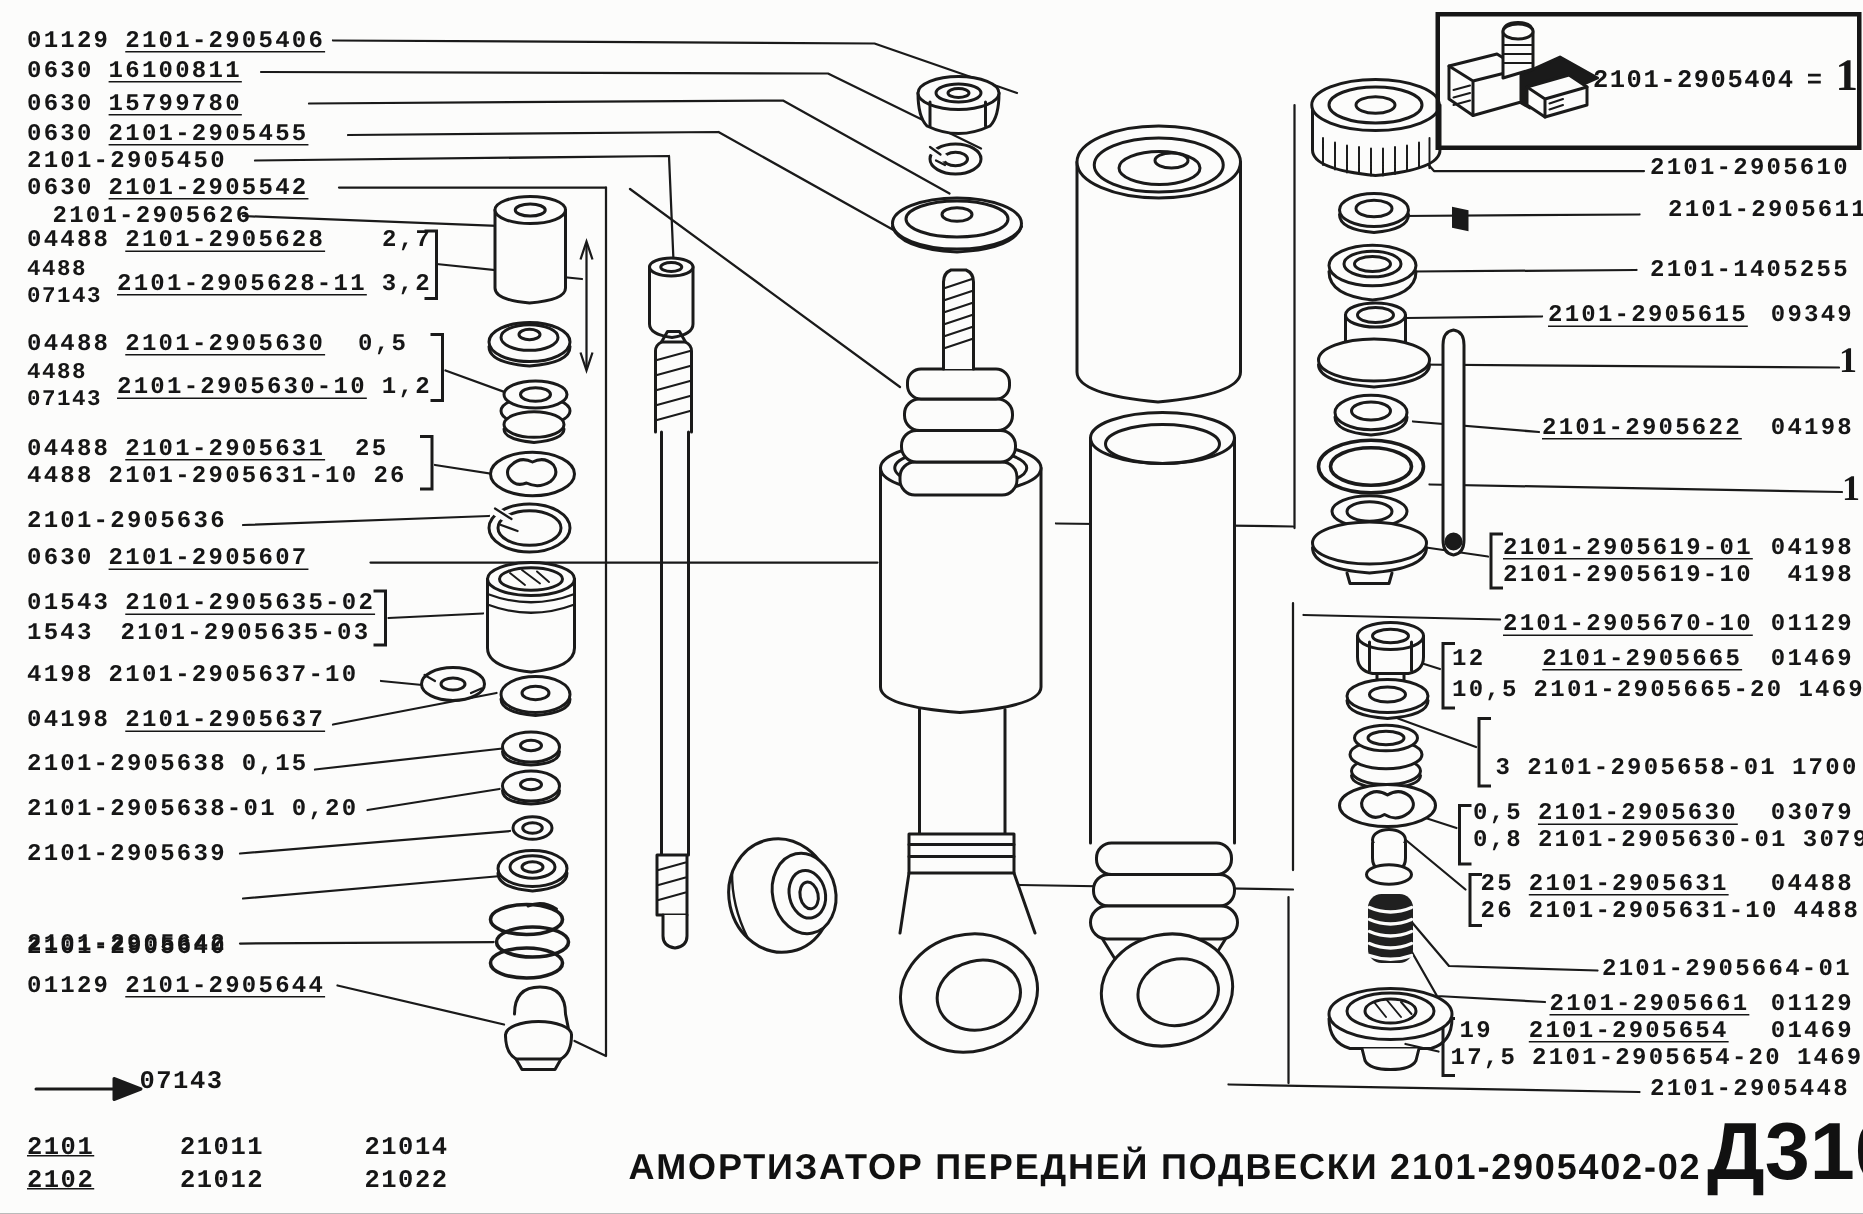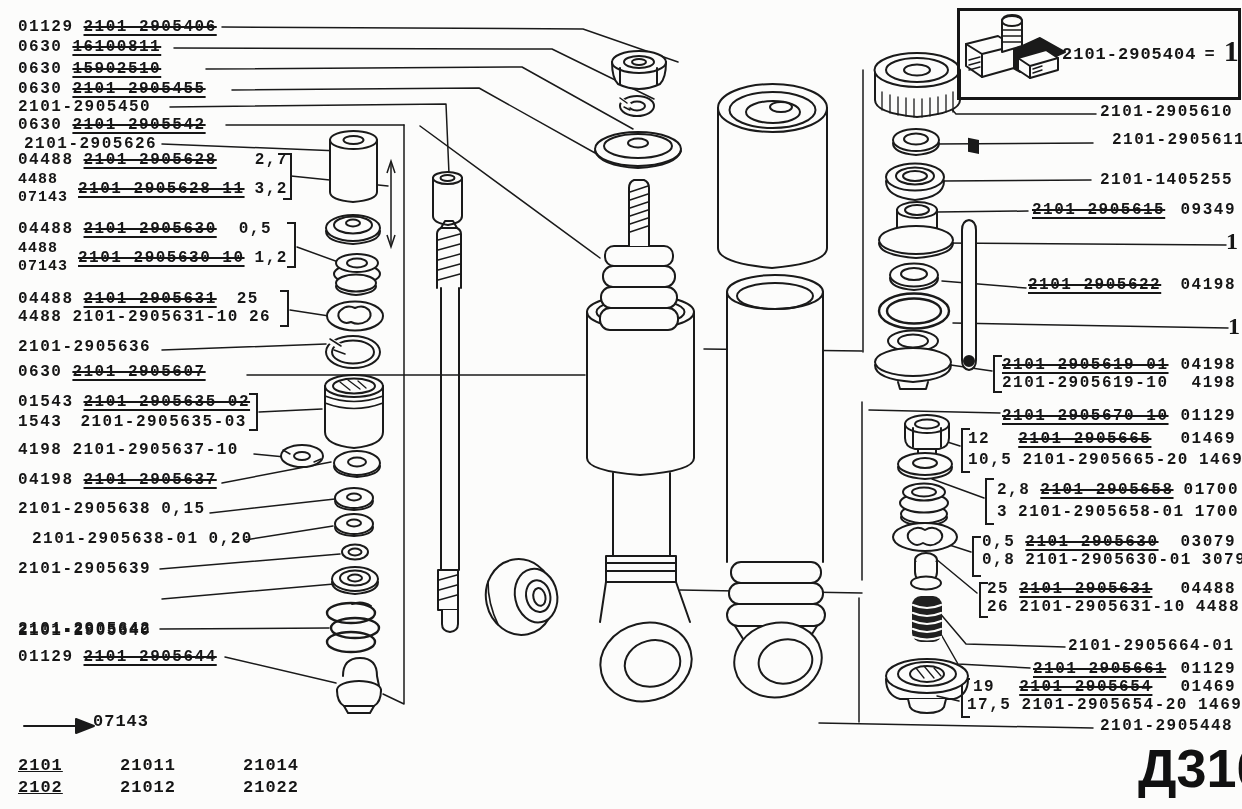--- a/index.html
+++ b/index.html
@@ -1,21 +1,21 @@
 <!DOCTYPE html>
 <html><head>
 <meta charset="utf-8">
 <style>
   html,body{margin:0;padding:0;background:#888;}
   .page{position:relative;width:1242px;height:809px;background:#fcfcfb;overflow:hidden;
         font-family:"Liberation Mono",monospace;color:#161616;}
   svg.art{position:absolute;left:0;top:0;}
   .lb,.rb{position:absolute;display:flex;align-items:center;gap:10px;white-space:nowrap;
         font:700 16px/19px "Liberation Mono",monospace;letter-spacing:1.5px;color:#161616;}
-  .s{text-decoration-line:underline line-through;text-decoration-thickness:1.6px;text-underline-offset:3px;}
+  .s{text-decoration-line:underline line-through;text-decoration-thickness:1.6px;text-underline-offset:3px;text-decoration:underline;}
   .pfx2{display:flex;flex-direction:column;font:700 15px/18px "Liberation Mono",monospace;letter-spacing:1px;}
   .rb .qty{margin-left:auto;}
   .ref1{position:absolute;font:700 24px "Liberation Serif",serif;color:#161616;}
   .kitbox{position:absolute;left:957px;top:8px;width:278px;height:86px;border:3px solid #161616;}
   .kittext{position:absolute;left:1062px;top:40px;display:flex;align-items:center;gap:8px;
         font:700 17px "Liberation Mono",monospace;letter-spacing:1px;}
   .kittext .one{font:700 30px "Liberation Serif",serif;margin-top:-6px;}
   .caption{position:absolute;left:419px;top:765px;font:700 24px "Liberation Sans",sans-serif;
         letter-spacing:1.2px;color:#111;}
   .pagecode{position:absolute;left:1138px;top:740px;font:700 54px/56px "Liberation Sans",sans-serif;color:#111;}
@@ -390,34 +390,34 @@
 <div class="lb" style="left:18px;top:18px">
       <span>01129</span>
       <span class="s">2101-2905406</span>
     </div>
 <div class="lb" style="left:18px;top:38px">
       <span>0630</span>
       <span class="s">16100811</span>
     </div>
 <div class="lb" style="left:18px;top:60px">
       <span>0630</span>
-      <span class="s">15902510</span>
+      <span class="s">15799780</span>
     </div>
 <div class="lb" style="left:18px;top:80px">
       <span>0630</span>
       <span class="s">2101-2905455</span>
     </div>
 <div class="lb" style="left:18px;top:98px">
       <span>2101-2905450</span>
     </div>
 <div class="lb" style="left:18px;top:116px">
       <span>0630</span>
       <span class="s">2101-2905542</span>
     </div>
-<div class="lb" style="left:24px;top:135px">
+<div class="lb" style="left:35px;top:135px">
       <span>2101-2905626</span>
     </div>
 <div class="lb" style="left:18px;top:151px">
       <span>04488</span>
       <span class="s">2101-2905628</span>
       <span style="margin-left:28px">2,7</span>
     </div>
 <div class="lb" style="left:18px;top:171px">
   <span class="pfx2">
         <span>4488</span>
@@ -469,21 +469,21 @@
       <span>2101-2905637-10</span>
     </div>
 <div class="lb" style="left:18px;top:471px">
       <span>04198</span>
       <span class="s">2101-2905637</span>
     </div>
 <div class="lb" style="left:18px;top:500px">
       <span>2101-2905638</span>
       <span>0,15</span>
     </div>
-<div class="lb" style="left:32px;top:530px">
+<div class="lb" style="left:18px;top:530px">
       <span>2101-2905638-01</span>
       <span>0,20</span>
     </div>
 <div class="lb" style="left:18px;top:560px">
       <span>2101-2905639</span>
     </div>
 <div class="lb" style="left:18px;top:622px">
       <span>2101-2905640</span>
     </div>
 <div class="lb" style="left:18px;top:620px">
@@ -520,32 +520,27 @@
 <div class="rb" style="left:1002px;top:374px;width:234px">
       <span>2101-2905619-10</span>
       <span class="qty">4198</span>
     </div>
 <div class="rb" style="left:1002px;top:407px;width:234px">
       <span class="s">2101-2905670-10</span>
       <span class="qty">01129</span>
     </div>
 <div class="rb" style="left:968px;top:430px;width:268px">
       <span>12</span>
-      <span style="margin-left:18px" class="s">2101-2905665</span>
+      <span style="margin-left:28px" class="s">2101-2905665</span>
       <span class="qty">01469</span>
     </div>
 <div class="rb" style="left:968px;top:451px;width:268px">
       <span>10,5</span>
       <span>2101-2905665-20</span>
       <span class="qty">1469</span>
-    </div>
-<div class="rb" style="left:997px;top:481px;width:239px">
-      <span>2,8</span>
-      <span class="s">2101-2905658</span>
-      <span class="qty">01700</span>
     </div>
 <div class="rb" style="left:997px;top:503px;width:239px">
       <span>3</span>
       <span>2101-2905658-01</span>
       <span class="qty">1700</span>
     </div>
 <div class="rb" style="left:982px;top:533px;width:254px">
       <span>0,5</span>
       <span class="s">2101-2905630</span>
       <span class="qty">03079</span>
@@ -592,15 +587,16 @@
         <span class="mc1">2101</span>
         <span class="mc2">21011</span>
         <span>21014</span>
       </div>
   <div class="mrow">
         <span class="mc1">2102</span>
         <span class="mc2">21012</span>
         <span>21022</span>
       </div>
 </div>
+<div class="caption">АМОРТИЗАТОР ПЕРЕДНЕЙ ПОДВЕСКИ 2101-2905402-02</div>
 <div class="pagecode">Д310</div>
 
 </div>
 
 </body></html>

